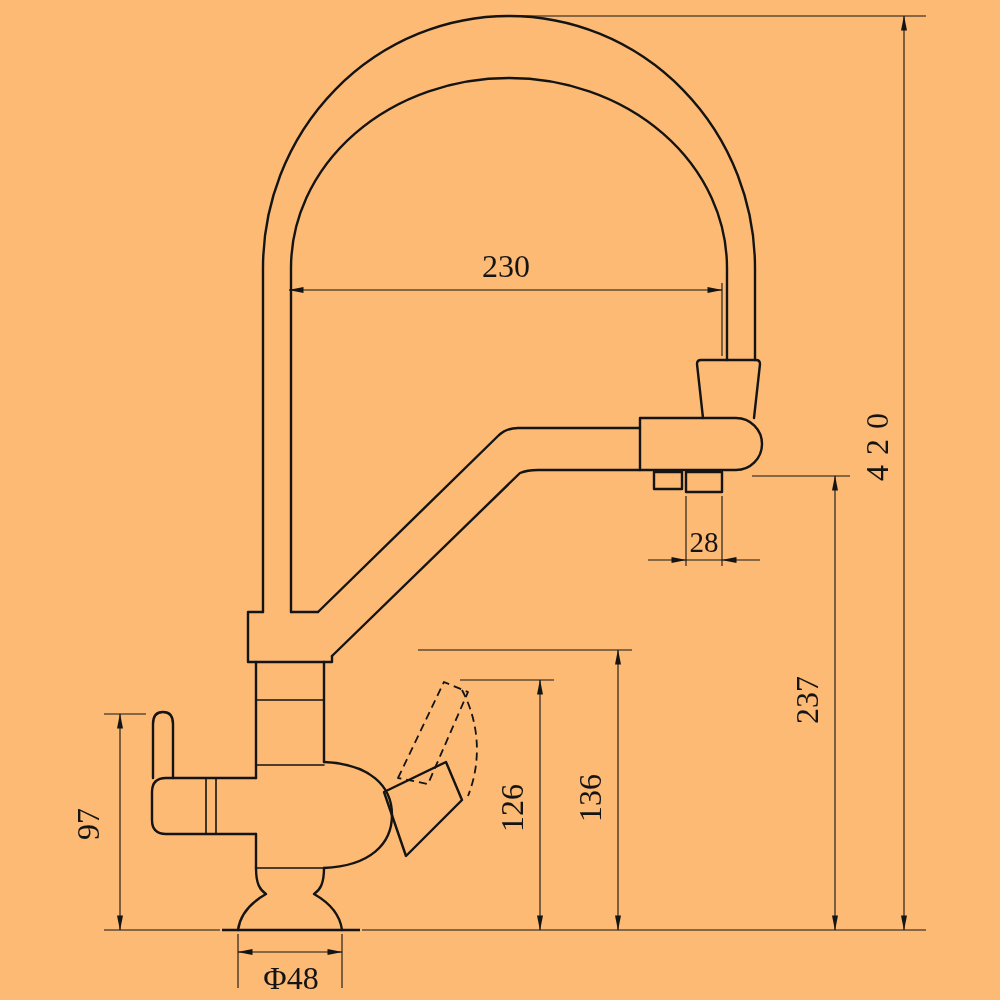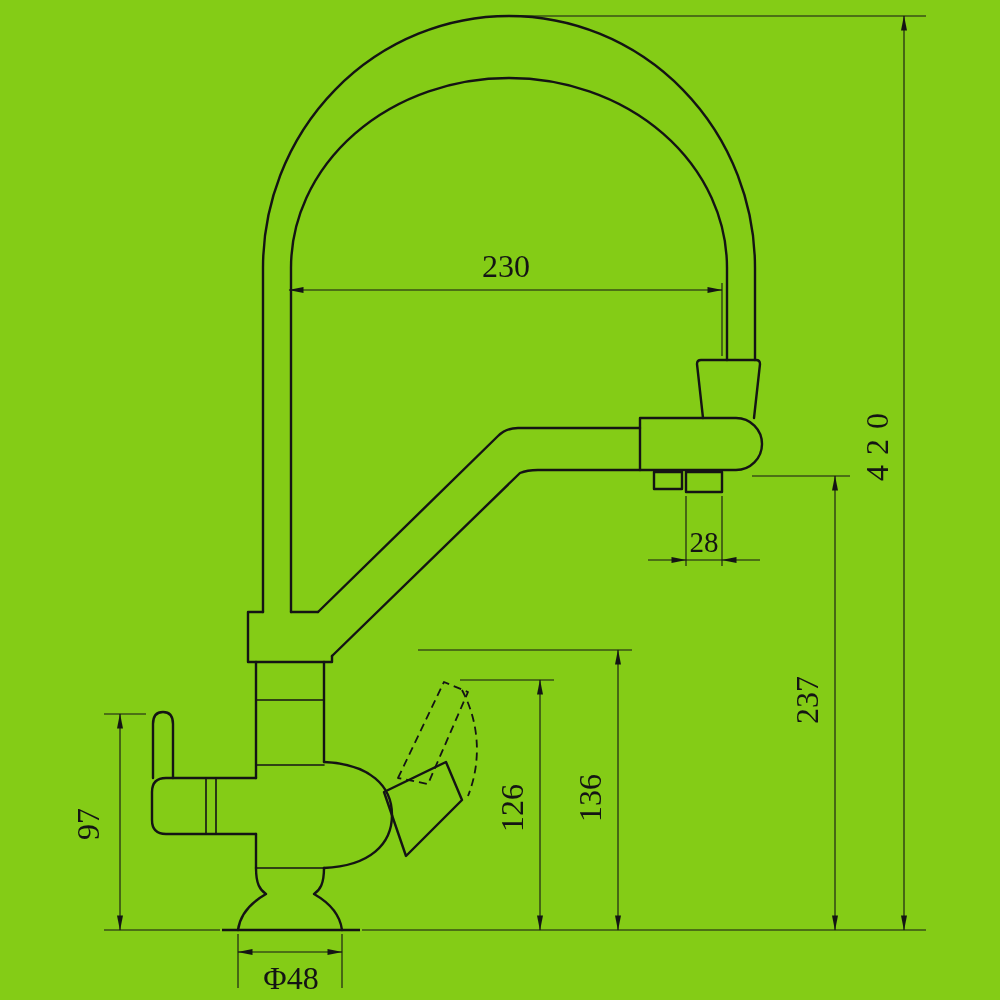--- a/index.html
+++ b/index.html
@@ -5,21 +5,21 @@
   html, body {
     margin: 0;
     padding: 0;
     background: #ffffff;
     font-family: "Liberation Serif", serif;
   }
   .canvas {
     position: relative;
     width: 1000px;
     height: 1000px;
-    background: #84cc16;
+    background: #fdba74;
     overflow: hidden;
   }
   svg { display: block; width: 1000px; height: 1000px; }
 
   .out  { fill: none; stroke: #141414; stroke-width: 2.4; stroke-linecap: round; stroke-linejoin: round; }
   .thin { fill: none; stroke: #141414; stroke-width: 1.6; stroke-linecap: round; stroke-linejoin: round; }
   .dash { fill: none; stroke: #141414; stroke-width: 1.8; stroke-dasharray: 8 5; stroke-linejoin: round; }
   .dim  { fill: none; stroke: #141414; stroke-width: 1.1; }
   .ground { fill: none; stroke: #141414; stroke-width: 2.6; }
 

